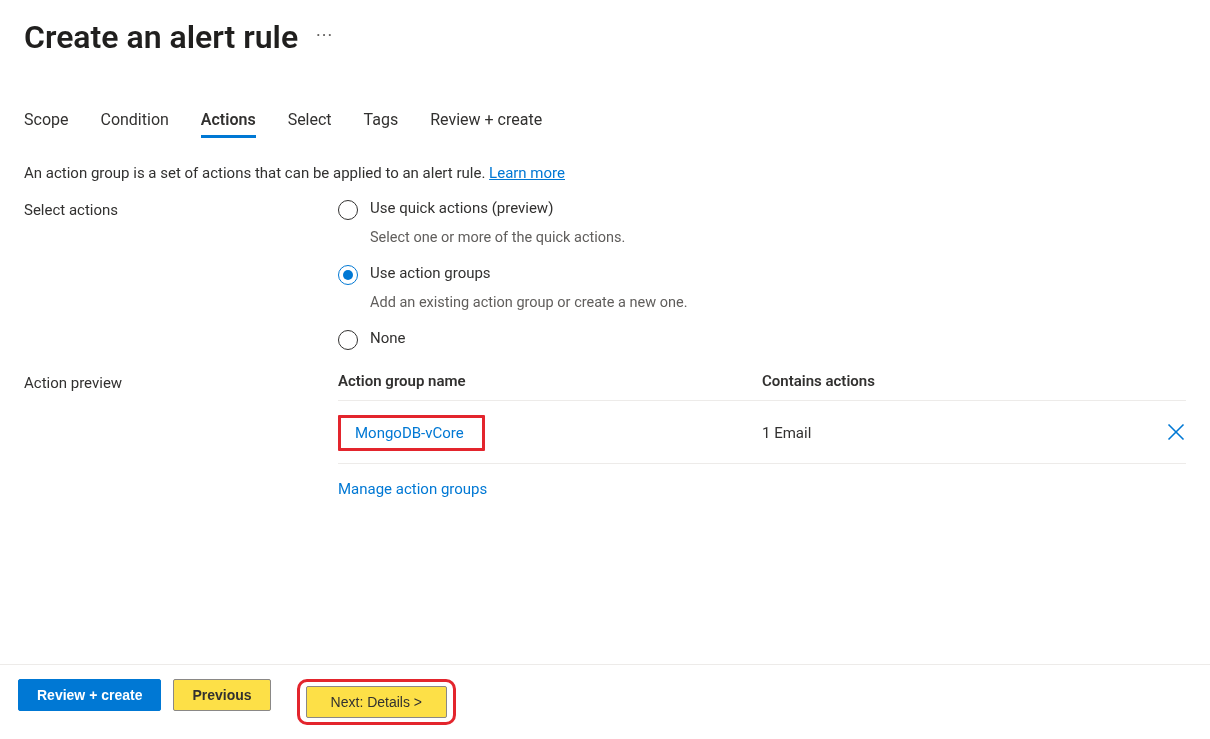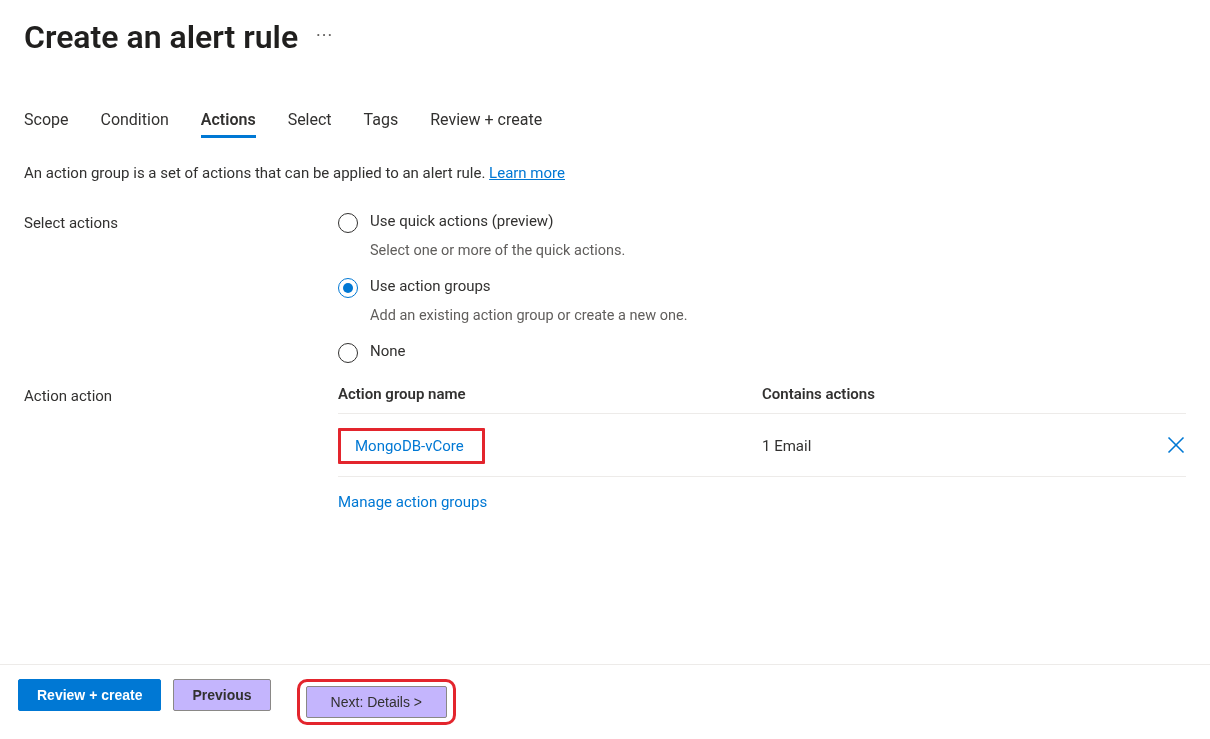--- a/index.html
+++ b/index.html
@@ -48,21 +48,21 @@
     cursor: pointer;
   }
   .tab.active {
     font-weight: 600;
     border-bottom: 3px solid #0078d4;
     padding-bottom: 6px;
   }
   .intro {
     font-size: 15px;
     color: #323130;
-    margin-bottom: 30px;
+    margin-bottom: 17px;
   }
   .intro a {
     color: #0078d4;
     text-decoration: underline;
   }
   .form-row {
     display: flex;
     align-items: flex-start;
     margin-bottom: 22px;
   }
@@ -175,21 +175,21 @@
     height: 32px;
     padding: 0 18px;
     font-size: 14px;
     font-weight: 600;
     border-radius: 2px;
     cursor: pointer;
     display: inline-flex;
     align-items: center;
     justify-content: center;
     border: 1px solid #8a8886;
-    background: #c4b5fd;
+    background: #fde047;
     color: #323130;
   }
   .btn.primary {
     background: #0078d4;
     border-color: #0078d4;
     color: #ffffff;
   }
   .next-wrap {
     display: inline-flex;
     border: 3px solid #e3252d;
@@ -251,21 +251,21 @@
         <div class="radio-outer"></div>
         <div class="radio-text">
           <span class="radio-label">None</span>
         </div>
       </div>
 
     </div>
   </div>
 
   <div class="form-row" style="margin-top:18px;">
-    <div class="form-label">Action action</div>
+    <div class="form-label">Action preview</div>
     <div class="table-area">
 
       <div class="table-header">
         <div class="th-name">Action group name</div>
         <div class="th-actions">Contains actions</div>
         <div class="th-remove"></div>
       </div>
 
       <div class="table-row">
         <div class="td-name">

